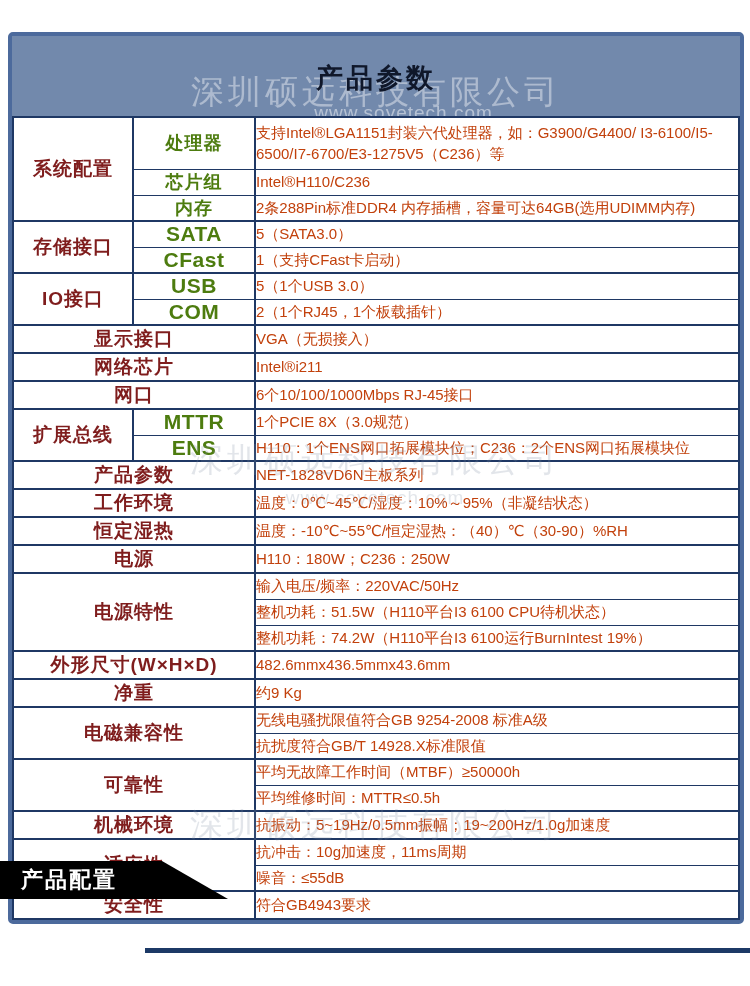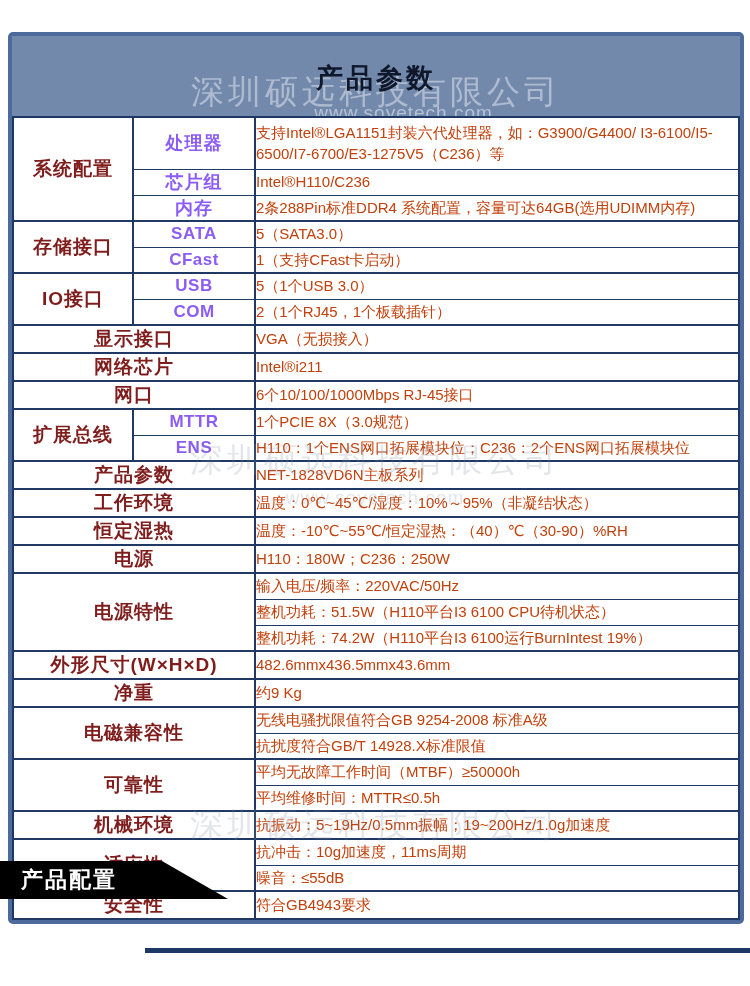--- a/index.html
+++ b/index.html
@@ -37,23 +37,23 @@
   table.spec td{
     border:1px solid #1f3864;border-left-width:2px;border-right-width:2px;
     padding:0;vertical-align:middle;overflow:hidden;
   }
   tr{height:26px;}
   tr.gs > td{border-top-width:2px;}
   .cg{ 
     color:#7f1d1d;font-weight:bold;font-size:19px;text-align:center;letter-spacing:1px;
   }
   .cs{ 
-    color:#8b5cf6;font-weight:bold;font-size:18px;text-align:center;letter-spacing:1px;
-  }
-  .cs.en{font-size:17px;letter-spacing:0.5px;}
+    color:#4d7c0f;font-weight:bold;font-size:18px;text-align:center;letter-spacing:1px;
+  }
+  .cs.en{font-size:21px;letter-spacing:0.5px;}
   .cv{ 
     color:#c2410c;font-size:15px;text-align:left;padding:1px 4px 1px 7px;line-height:1.45;
   }
   
   .wm-mid{
     position:absolute;left:0;right:0;text-align:center;pointer-events:none;
     color:#7d8ca1;white-space:nowrap;z-index:5;
   }
   .wm-mid .co{font-size:33px;letter-spacing:4px;opacity:0.22;display:block;}
   .wm-mid .url{font-size:19px;letter-spacing:1px;opacity:0.22;display:block;margin-top:4px;}
@@ -91,21 +91,21 @@
           <td rowspan="3" class="cg">系统配置</td>
           <td class="cs">处理器</td>
           <td class="cv">支持Intel®LGA1151封装六代处理器，如：G3900/G4400/ I3-6100/I5-6500/I7-6700/E3-1275V5（C236）等</td>
         </tr>
         <tr>
           <td class="cs">芯片组</td>
           <td class="cv">Intel®H110/C236</td>
         </tr>
         <tr>
           <td class="cs">内存</td>
-          <td class="cv">2条288Pin标准DDR4 系统配置，容量可达64GB(选用UDIMM内存)</td>
+          <td class="cv">2条288Pin标准DDR4 内存插槽，容量可达64GB(选用UDIMM内存)</td>
         </tr>
         <tr class="gs">
           <td rowspan="2" class="cg">存储接口</td>
           <td class="cs en">SATA</td>
           <td class="cv">5（SATA3.0）</td>
         </tr>
         <tr>
           <td class="cs en">CFast</td>
           <td class="cv">1（支持CFast卡启动）</td>
         </tr>

